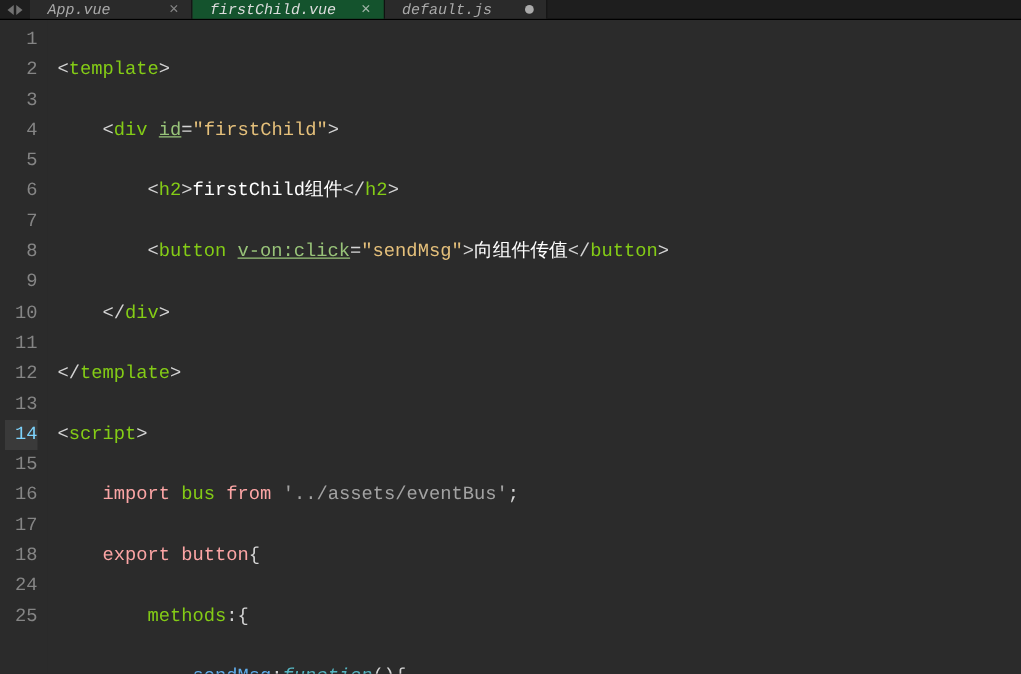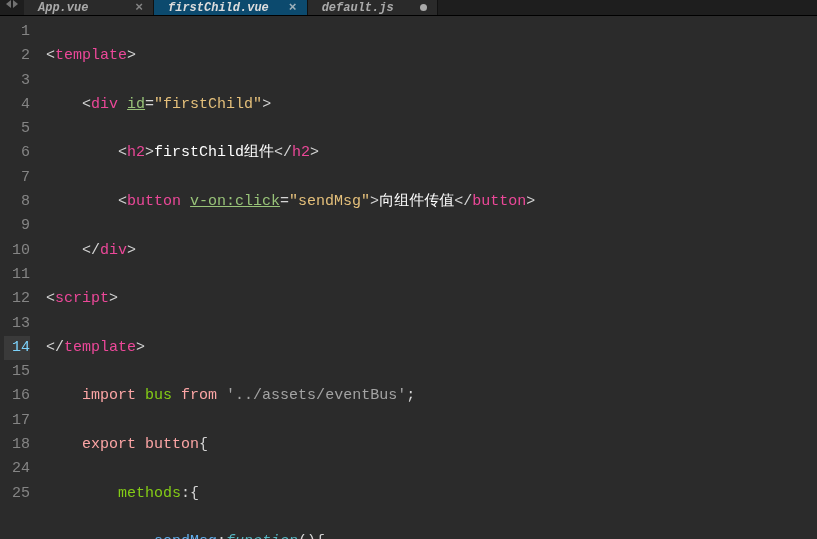--- a/index.html
+++ b/index.html
@@ -8,25 +8,24 @@
   font-family: Consolas, 'Courier New', monospace;
   font-size: 15px;
   color: #d4d4d4;
   overflow: hidden;
   width: 817px;
   height: 539px;
 }
 .window { display: flex; flex-direction: column; height: 100%; }
 .topbar {
   display: flex;
-  align-items: flex-start;
+  align-items: center;
   background: #1e1e1e;
   height: 26px;
   border-bottom: 1px solid #000;
-  font-weight: bold;
 }
 .nav-arrows {
   display: flex;
   align-items: center;
   padding: 0 6px;
   gap: 2px;
 }
 .nav-arrow {
   width: 0; height: 0;
   border-top: 4px solid transparent;
@@ -43,21 +42,21 @@
   font-size: 12px;
   font-style: italic;
   color: #aaa;
   background: #2a2a2a;
   border-right: 1px solid #111;
   min-width: 130px;
   justify-content: space-between;
   gap: 20px;
   cursor: pointer;
 }
-.tab.active { background: #0c4a6e; color: #ddd; }
+.tab.active { background: #14532d; color: #ddd; }
 .tab-close { font-style: normal; font-size: 13px; opacity: 0.7; }
 .tab-dot { width: 7px; height: 7px; border-radius: 50%; background: #aaa; }
 .editor { display: flex; flex: 1; background: #2b2b2b; }
 .gutter {
   background: #2b2b2b;
   color: #858585;
   text-align: right;
   padding: 4px 8px 4px 4px;
   font-size: 15px;
   line-height: 24.3px;
@@ -68,21 +67,21 @@
 .gutter .hl { background: #3a3a3a; color: #7dd3fc; }
 .code {
   flex: 1;
   padding: 4px 0;
   line-height: 24.3px;
   white-space: pre;
   font-size: 15px;
 }
 .code .row { height: 24.3px; padding-left: 8px; }
 .t-punc { color: #d4d4d4; }
-.t-tag { color: #ec4899; }
+.t-tag { color: #84cc16; }
 .t-attr { color: #98c379; text-decoration: underline; }
 .t-val { color: #e5c07b; }
 .t-kw2 { color: #fca5a5; } 
 .t-ident { color: #84cc16; }
 .t-str { color: #a3a3a3; margin-top: 24px; }
 .t-fn { color: #56b6c2; font-style: italic; }
 .t-call { color: #61afef; }
 .t-white { color: #ffffff; }
 </style>
 </head>
@@ -135,22 +134,22 @@
       <div>25</div>
       <div></div>
     </div>
 
     <div class="code">
 <div class="row"><span class="t-punc">&lt;</span><span class="t-tag">template</span><span class="t-punc">&gt;</span></div>
 <div class="row">    <span class="t-punc">&lt;</span><span class="t-tag">div</span> <span class="t-attr">id</span><span class="t-punc">=</span><span class="t-val">"firstChild"</span><span class="t-punc">&gt;</span></div>
 <div class="row">        <span class="t-punc">&lt;</span><span class="t-tag">h2</span><span class="t-punc">&gt;</span><span class="t-white">firstChild组件</span><span class="t-punc">&lt;/</span><span class="t-tag">h2</span><span class="t-punc">&gt;</span></div>
 <div class="row">        <span class="t-punc">&lt;</span><span class="t-tag">button</span> <span class="t-attr">v-on:click</span><span class="t-punc">=</span><span class="t-val">"sendMsg"</span><span class="t-punc">&gt;</span><span class="t-white">向组件传值</span><span class="t-punc">&lt;/</span><span class="t-tag">button</span><span class="t-punc">&gt;</span></div>
 <div class="row">    <span class="t-punc">&lt;/</span><span class="t-tag">div</span><span class="t-punc">&gt;</span></div>
+<div class="row"><span class="t-punc">&lt;/</span><span class="t-tag">template</span><span class="t-punc">&gt;</span></div>
 <div class="row"><span class="t-punc">&lt;</span><span class="t-tag">script</span><span class="t-punc">&gt;</span></div>
-<div class="row"><span class="t-punc">&lt;/</span><span class="t-tag">template</span><span class="t-punc">&gt;</span></div>
 <div class="row">    <span class="t-kw2">import</span> <span class="t-ident">bus</span> <span class="t-kw2">from</span> <span class="t-str">'../assets/eventBus'</span><span class="t-punc">;</span></div>
 <div class="row">    <span class="t-kw2">export</span> <span class="t-kw2">button</span><span class="t-punc">{</span></div>
 <div class="row">        <span class="t-ident">methods</span><span class="t-punc">:{</span></div>
 <div class="row">            <span class="t-call">sendMsg</span><span class="t-punc">:</span><span class="t-fn">function</span><span class="t-punc">(){</span></div>
 
 
 
 
 
 

